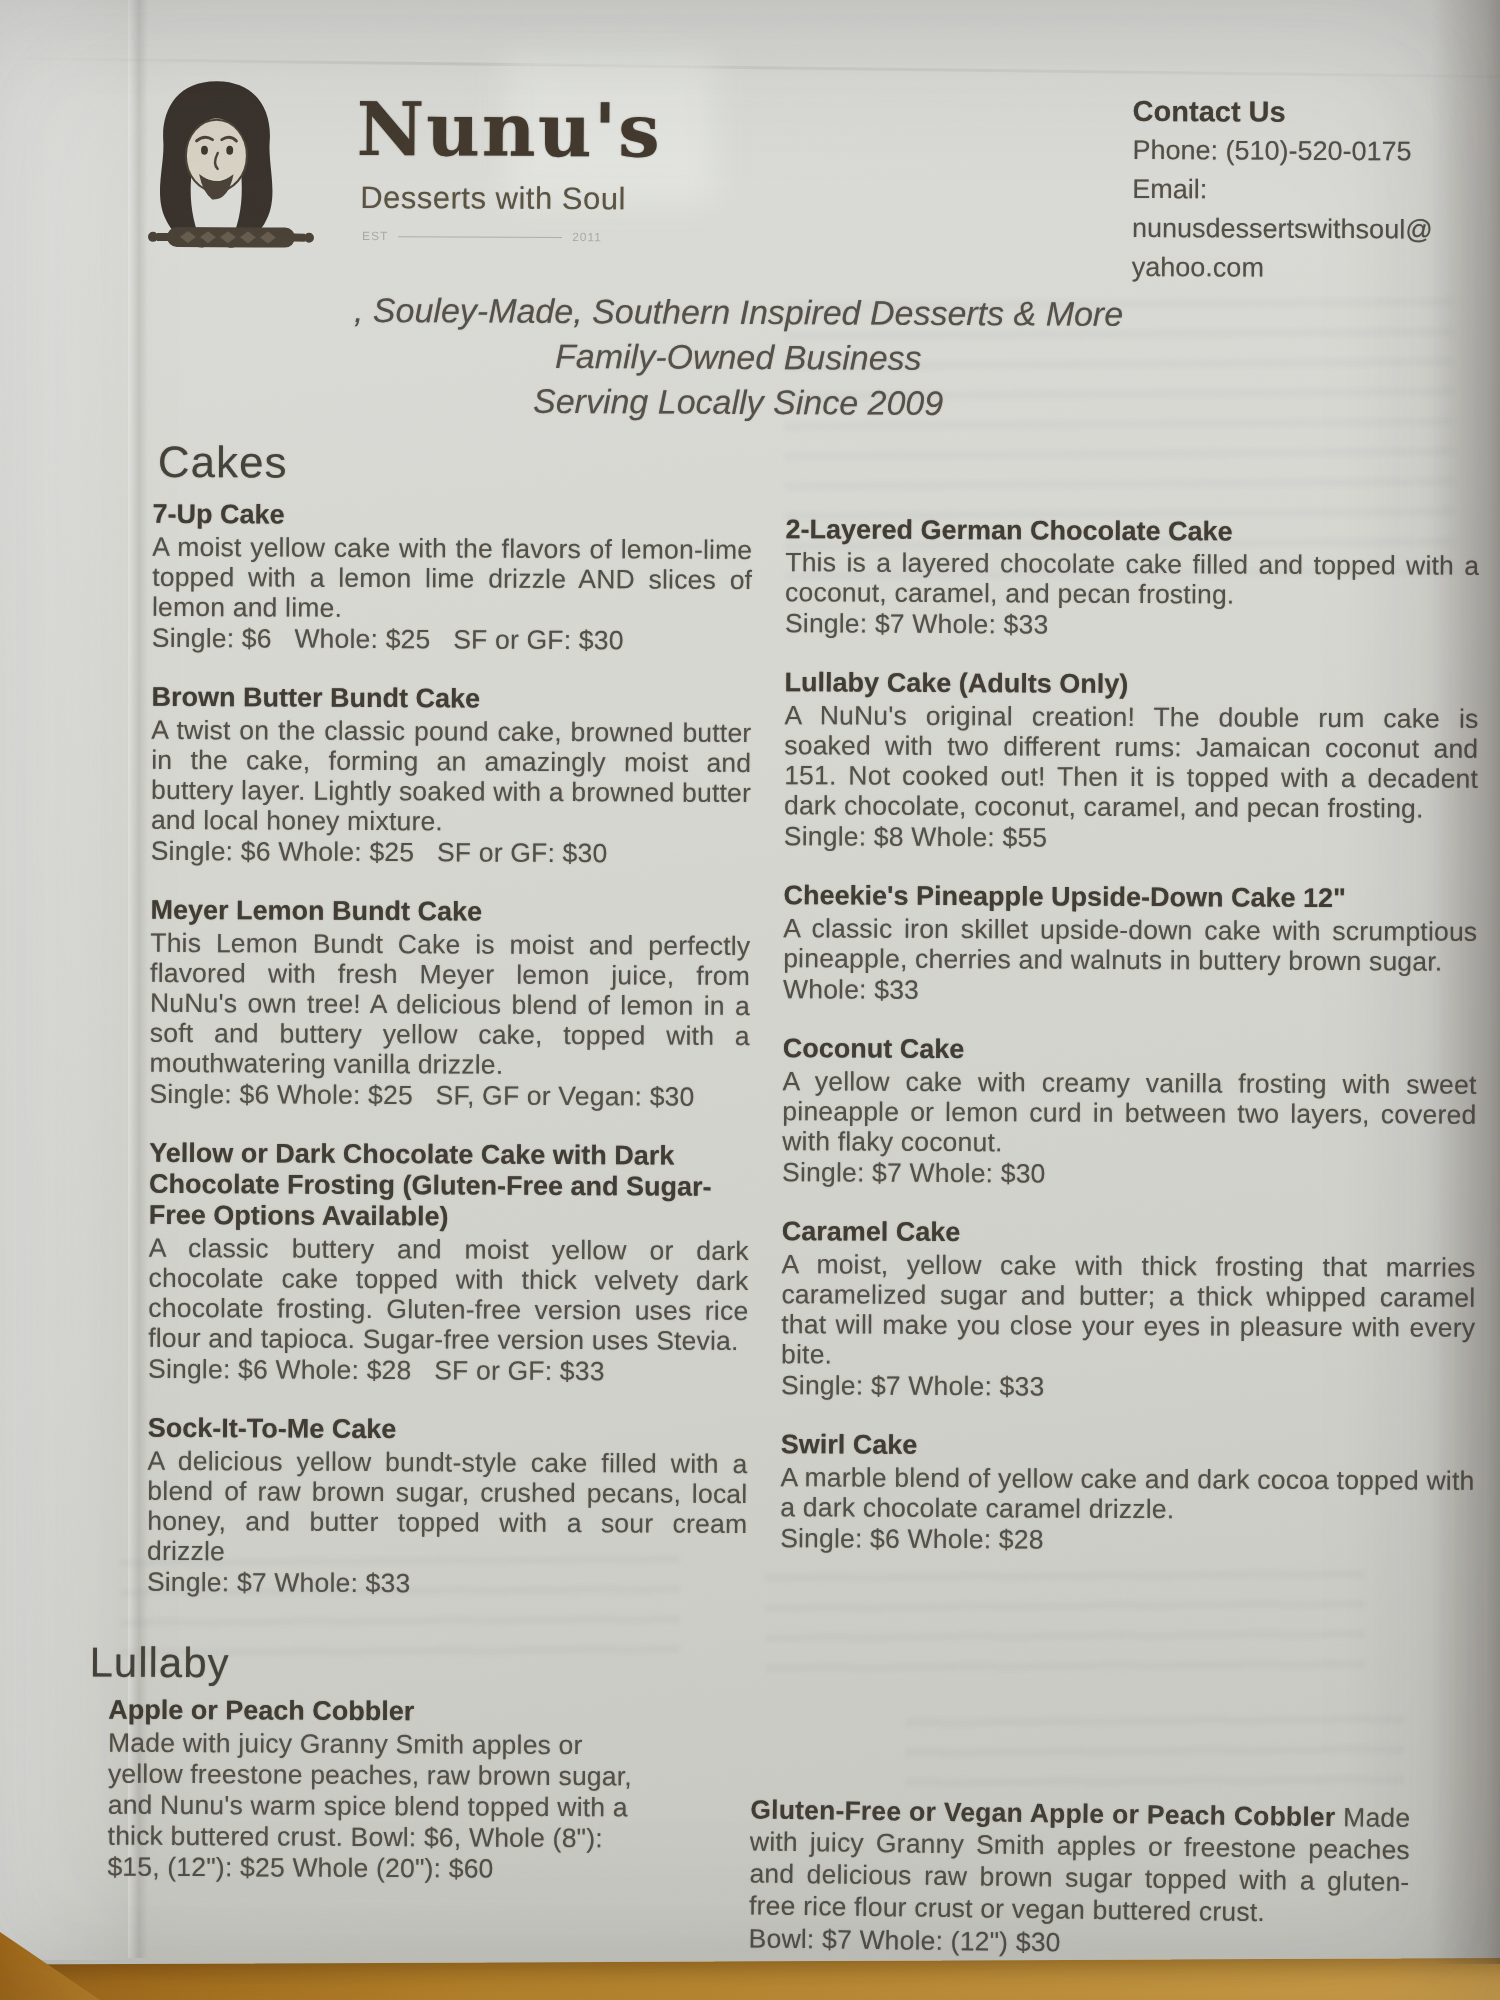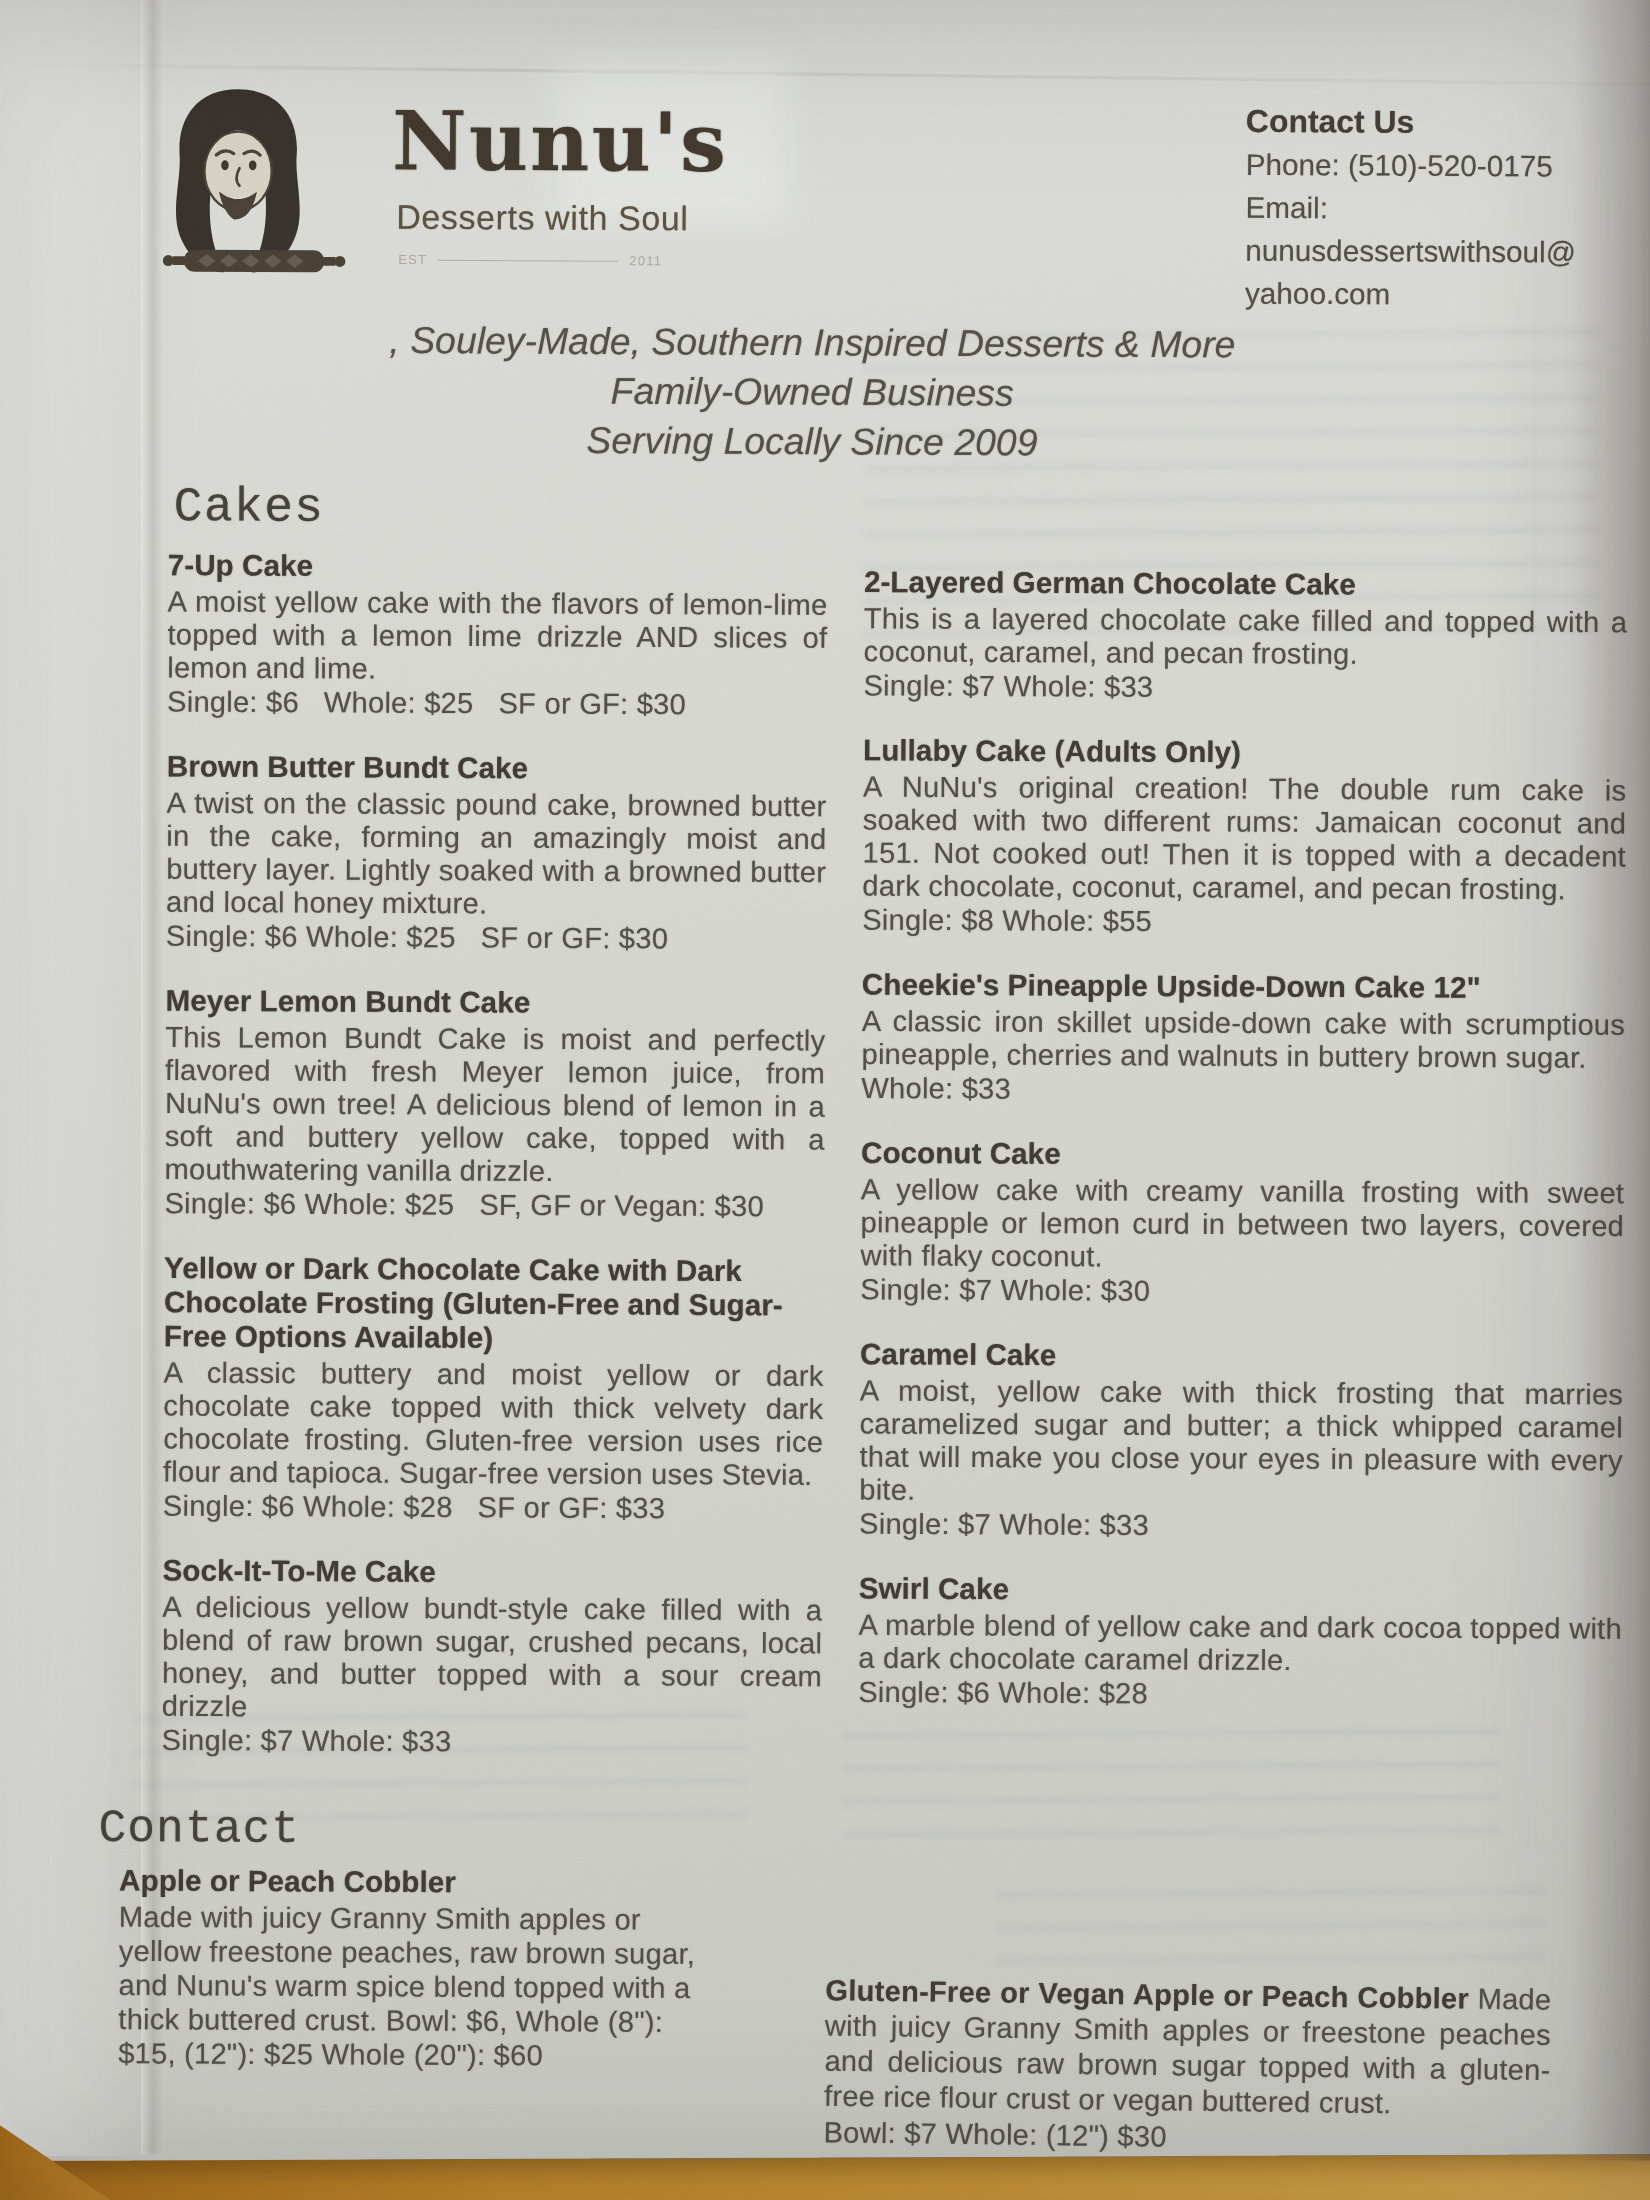--- a/index.html
+++ b/index.html
@@ -57,21 +57,21 @@
     text-shadow:0 0 1px rgba(66,60,51,.55);}
   .contact .c-line{font-size:27px;text-shadow:0 0 1px rgba(78,74,66,.5);}
 
   
   .intro{position:absolute;left:160px;top:290px;width:1150px;text-align:center;
     font-style:italic;font-size:34px;line-height:45px;color:rgba(80,76,68,.95);
     text-shadow:0 0 1.2px rgba(80,76,68,.5);}
 
   
   .sec-title{position:absolute;font-size:44px;color:rgba(66,62,54,.96);letter-spacing:1px;
-    text-shadow:0 0 1.2px rgba(66,62,54,.5);font-family:Liberation Mono, monospace;}
+    text-shadow:0 0 1.2px rgba(66,62,54,.5);}
   .cakes-title{left:155px;top:440px;}
   .cobblers-title{left:93px;top:1642px;font-size:42px;}
 
   .col{position:absolute;}
   .col-cakes-left{left:150px;top:502px;width:600px;}
   .col-cakes-right{left:783px;top:514px;width:694px;}
   .item{margin-bottom:29px;}
   .item h3{margin:0 0 2px 0;font-size:27px;line-height:31px;color:rgba(62,57,49,.97);
     text-shadow:0 0 1.2px rgba(62,57,49,.6);}
   .item p{margin:0;font-size:26.5px;line-height:30px;text-align:justify;
@@ -197,21 +197,21 @@
       <p>A moist, yellow cake with thick frosting that marries caramelized sugar and butter; a thick whipped caramel that will make you close your eyes in pleasure with every bite.</p>
       <p class="prices">Single: $7 Whole: $33</p>
     </div>
     <div class="item">
       <h3>Swirl Cake</h3>
       <p>A marble blend of yellow cake and dark cocoa topped with a dark chocolate caramel drizzle.</p>
       <p class="prices">Single: $6 Whole: $28</p>
     </div>
   </div>
 
-  <div class="sec-title cobblers-title">Contact</div>
+  <div class="sec-title cobblers-title">Lullaby</div>
 
   <div class="col cobbler-left">
     <div class="item">
       <h3>Apple or Peach Cobbler</h3>
       <p>Made with juicy Granny Smith apples or yellow freestone peaches, raw brown sugar, and Nunu's warm spice blend topped with a thick buttered crust. Bowl: $6, Whole (8"): $15, (12"): $25 Whole (20"): $60</p>
     </div>
   </div>
 
   <div class="col cobbler-right">
     <div class="item">

